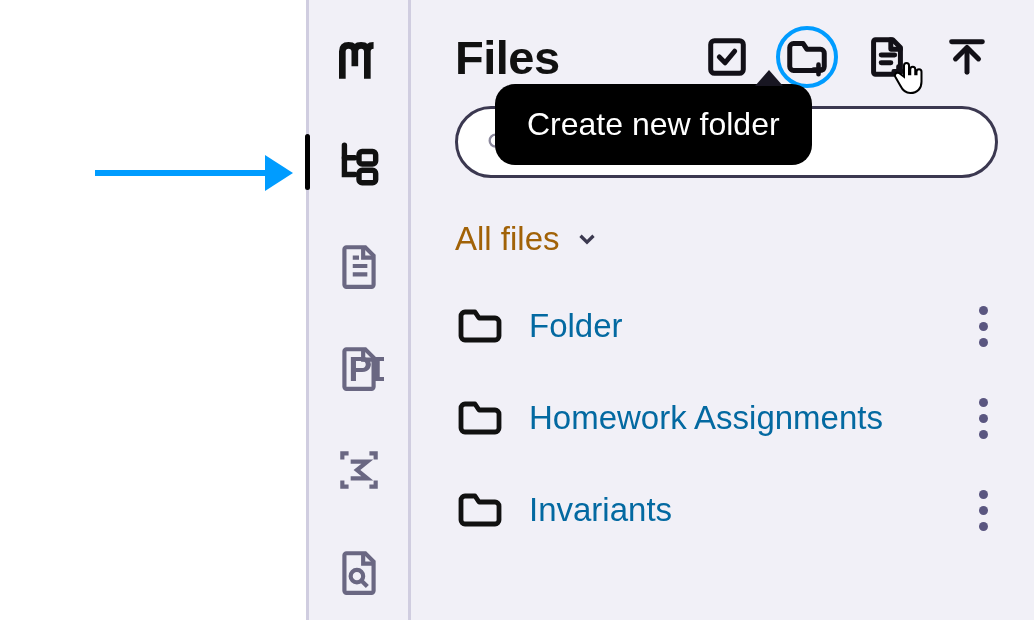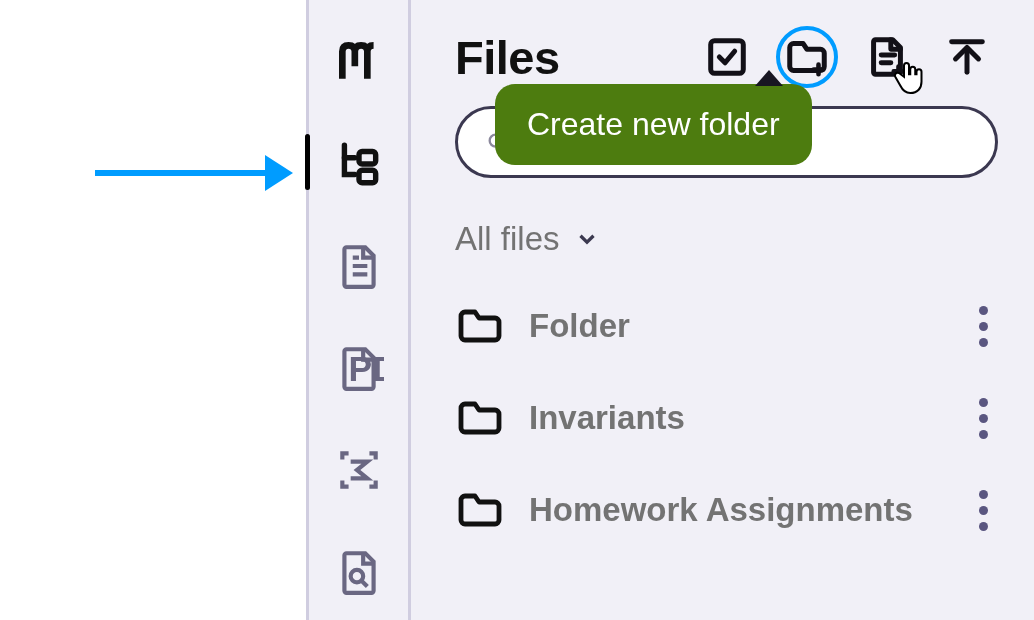--- a/index.html
+++ b/index.html
@@ -29,30 +29,30 @@
   .tool-btn.highlight { border:4px solid #009cff; border-radius:50%; }
 
   .cursor-hand { position:absolute; left:478px; top:58px; width:40px; height:40px; z-index:20; pointer-events:none; }
 
   .search-wrap { position:relative; margin-top:18px; }
   .search { width:100%; height:72px; border:3px solid #3b3850; border-radius:36px; background:#fff; display:flex; align-items:center; padding:0 28px; gap:16px; color:#8b889c; }
   .search svg { width:34px; height:34px; stroke:#8b889c; fill:none; stroke-width:2.5; }
   .search-input { flex:1; border:none; outline:none; font-size:34px; color:#333; background:transparent; }
   .search-input::placeholder { color:#8b889c; }
 
-  .tooltip { position:absolute; left:40px; top:-22px; background:#4d7c0f; color:#fff; font-size:32px; font-weight:500; padding:22px 32px; border-radius:20px; white-space:nowrap; z-index:15; }
+  .tooltip { position:absolute; left:40px; top:-22px; background:#000000; color:#fff; font-size:32px; font-weight:500; padding:22px 32px; border-radius:20px; white-space:nowrap; z-index:15; }
   .tooltip::before { content:""; position:absolute; top:-14px; left:260px; width:0; height:0; border-left:14px solid transparent; border-right:14px solid transparent; border-bottom:16px solid #181622; }
 
-  .filter-row { display:flex; align-items:center; gap:14px; margin-top:42px; color:#737373; font-size:33px; font-weight:500; cursor:pointer; width:fit-content; }
+  .filter-row { display:flex; align-items:center; gap:14px; margin-top:42px; color:#a16207; font-size:33px; font-weight:500; cursor:pointer; width:fit-content; }
   .filter-row svg { width:26px; height:26px; stroke:#3c3950; fill:none; stroke-width:3; }
 
   .list { margin-top:22px; display:flex; flex-direction:column; }
   .row { display:flex; align-items:center; padding:22px 0; gap:26px; cursor:pointer; }
   .row svg.folder { width:48px; height:48px; stroke:#111; fill:none; stroke-width:2.4; stroke-linejoin:round; }
-  .row-label { flex:1; font-size:33px; color:#737373; font-weight:700; }
+  .row-label { flex:1; font-size:33px; color:#0369a1; font-weight:400; }
   .kebab { width:30px; display:flex; flex-direction:column; align-items:center; gap:7px; cursor:pointer; }
   .kebab span { width:9px; height:9px; background:#5a5680; border-radius:50%; }
 </style>
 </head>
 <body>
 <div class="root">
 
 <div class="arrow-wrap">
   <div class="arrow-line"></div>
       <div class="arrow-head"></div>
@@ -168,32 +168,32 @@
         <div class="kebab">
               <span></span>
               <span></span>
               <span></span>
             </div>
       </div>
       <div class="row">
         <svg class="folder" viewBox="0 0 24 24">
               <path d="M3 7a2 2 0 0 1 2-2h5l2 3h8a2 2 0 0 1 2 2v7a2 2 0 0 1-2 2H5a2 2 0 0 1-2-2z"></path>
             </svg>
-        <div class="row-label">Invariants</div>
+        <div class="row-label">Homework Assignments</div>
         <div class="kebab">
               <span></span>
               <span></span>
               <span></span>
             </div>
       </div>
       <div class="row">
         <svg class="folder" viewBox="0 0 24 24">
               <path d="M3 7a2 2 0 0 1 2-2h5l2 3h8a2 2 0 0 1 2 2v7a2 2 0 0 1-2 2H5a2 2 0 0 1-2-2z"></path>
             </svg>
-        <div class="row-label">Homework Assignments</div>
+        <div class="row-label">Invariants</div>
         <div class="kebab">
               <span></span>
               <span></span>
               <span></span>
             </div>
       </div>
     </div>
   </div>
 </div>
 

